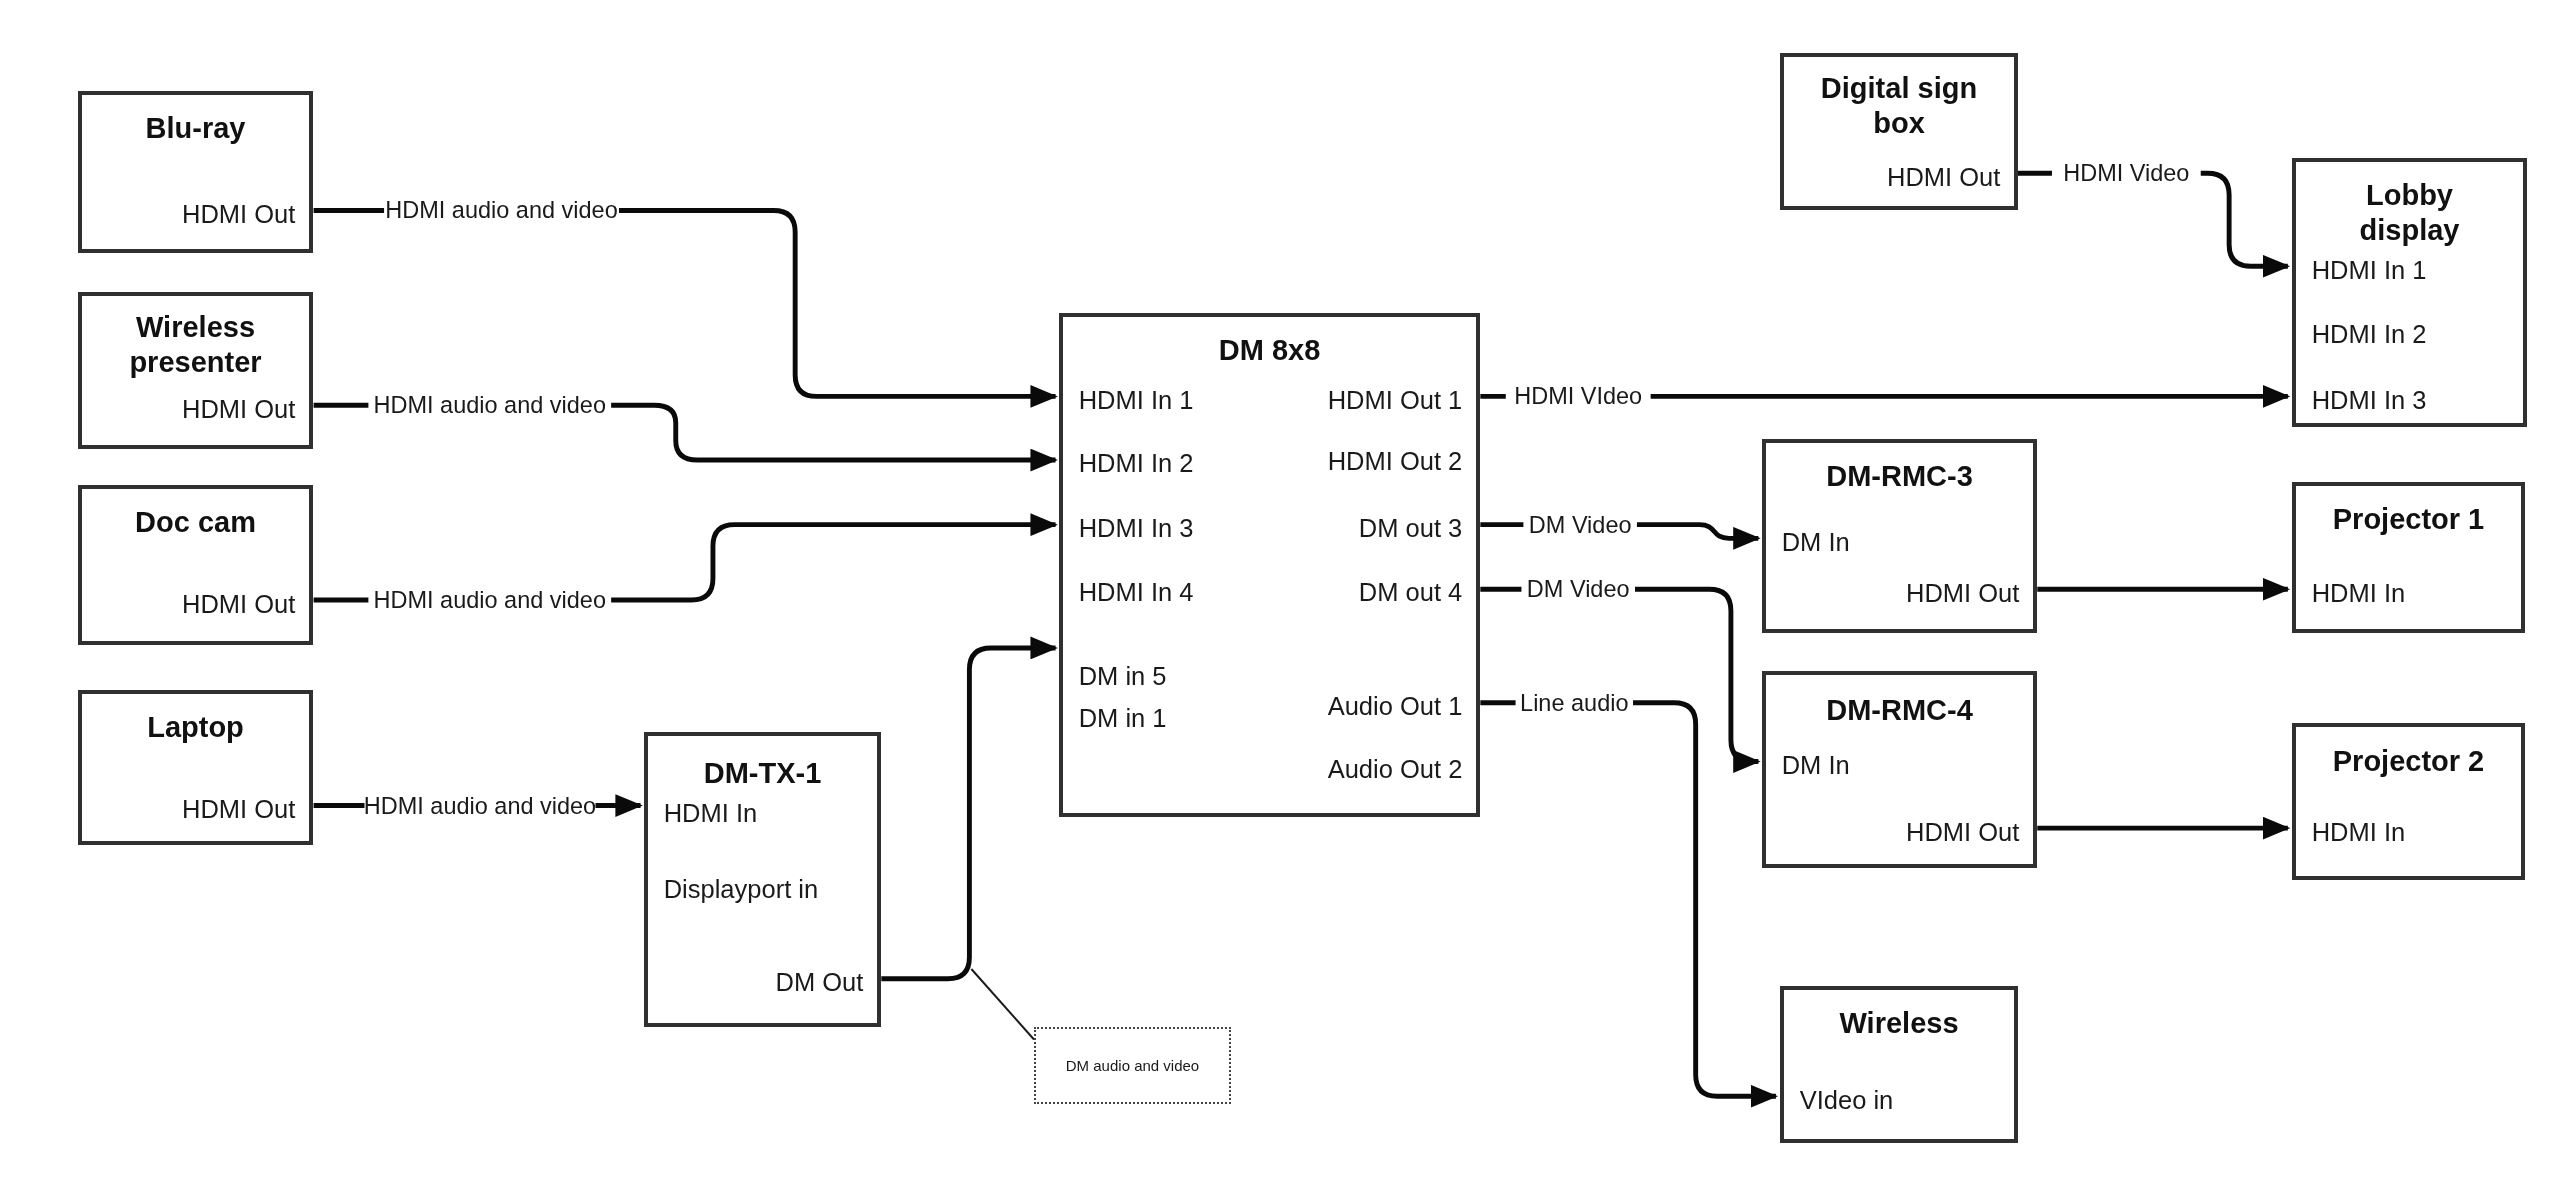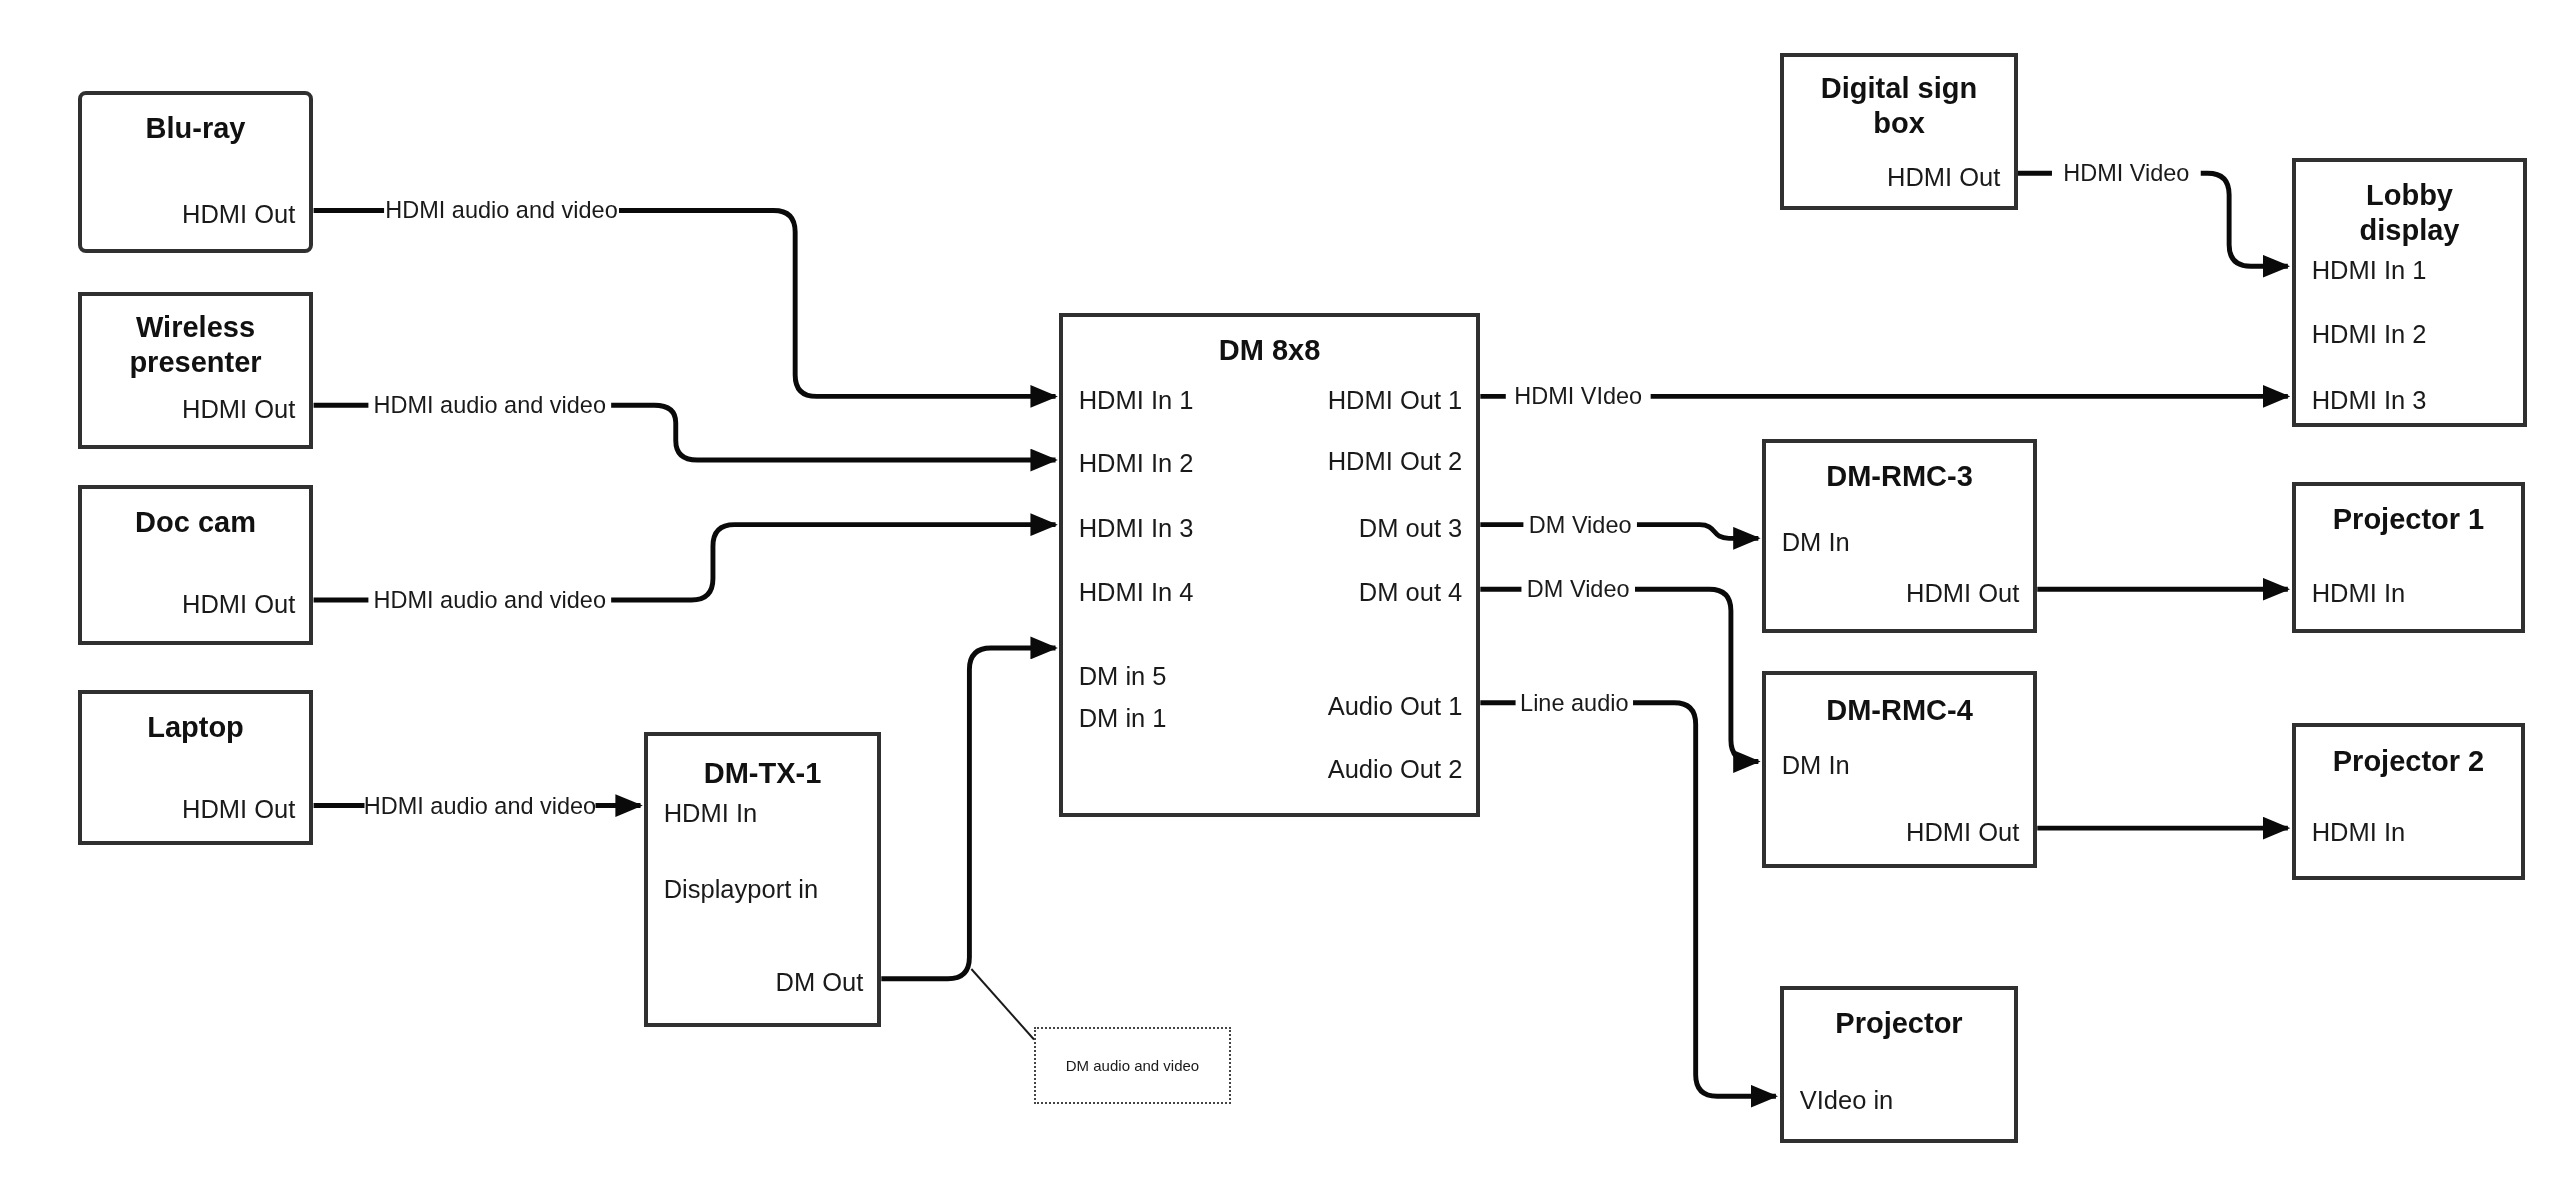--- a/index.html
+++ b/index.html
@@ -86,21 +86,21 @@
     <text class="wire-label" x="500" y="414">HDMI audio and video</text>
     <text class="wire-label" x="500" y="613">HDMI audio and video</text>
     <text class="wire-label" x="490" y="823">HDMI audio and video</text>
     <text class="wire-label" x="1612" y="405">HDMI VIdeo</text>
     <text class="wire-label" x="2172" y="177">HDMI Video</text>
     <text class="wire-label" x="1614" y="536">DM Video</text>
     <text class="wire-label" x="1612" y="602">DM Video</text>
     <text class="wire-label" x="1608" y="718">Line audio</text>
   </svg>
 
-  <div class="node" style="left:78px; top:91px; width:235px; height:162px;border-radius:8px;">
+  <div class="node" style="left:78px; top:91px; width:235px; height:162px;">
     <div class="title" style="top:15.7px; width:196px;">Blu-ray</div>
     <span class="port right" style="top:105px;">HDMI Out</span>
   </div>
 
   <div class="node" style="left:78px; top:292px; width:235px; height:157px;">
     <div class="title" style="top:13.7px; width:196px;">Wireless presenter</div>
     <span class="port right" style="top:99px;">HDMI Out</span>
   </div>
 
   <div class="node" style="left:78px; top:485px; width:235px; height:160px;">
@@ -164,21 +164,21 @@
     <span class="port left" style="top:76px;">DM In</span>
     <span class="port right" style="top:143px;">HDMI Out</span>
   </div>
 
   <div class="node" style="left:2292px; top:723px; width:233px; height:157px;">
     <div class="title" style="top:16.6px; width:196px;">Projector 2</div>
     <span class="port left" style="top:91px;">HDMI In</span>
   </div>
 
   <div class="node" style="left:1780px; top:986px; width:238px; height:157px;">
-    <div class="title" style="top:15.7px; width:196px;">Projector</div>
+    <div class="title" style="top:15.7px; width:196px;">Wireless</div>
     <span class="port left" style="top:96px;">VIdeo in</span>
   </div>
 
   <div class="callout" style="left:1034px; top:1027px; width:197px; height:77px;">
     <span>DM audio and video</span>
   </div>
 
 </div>
 
 

